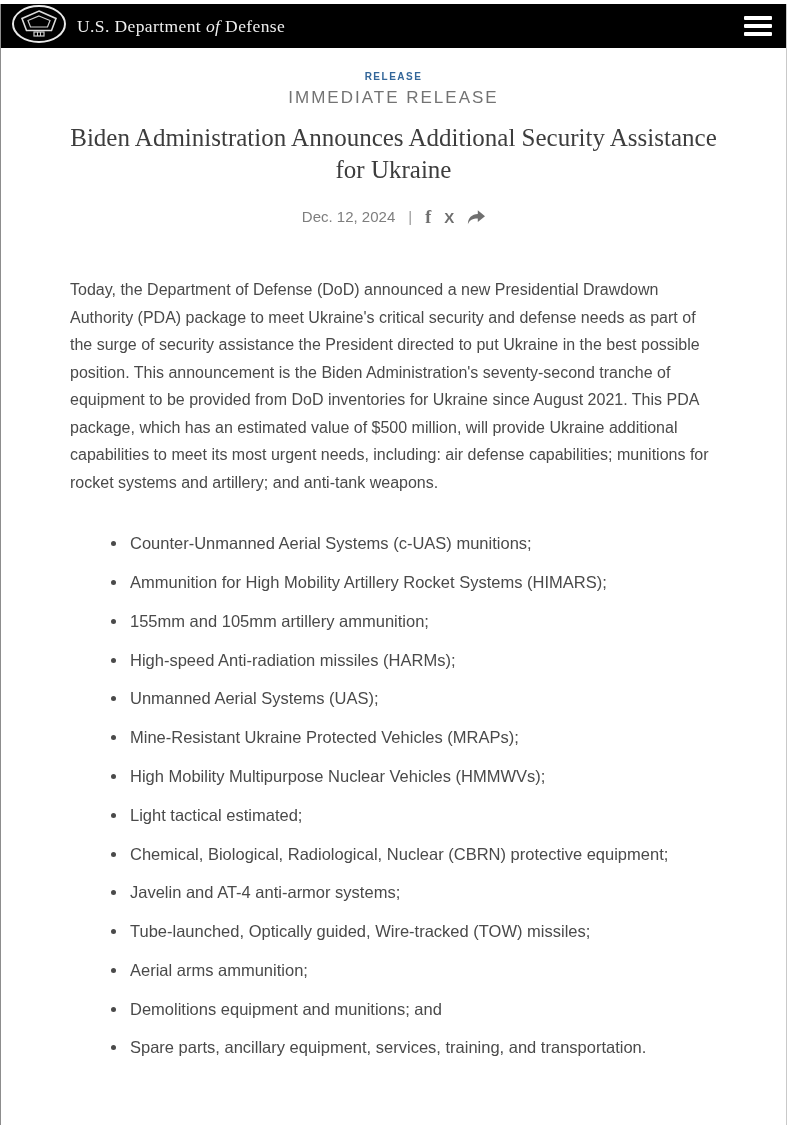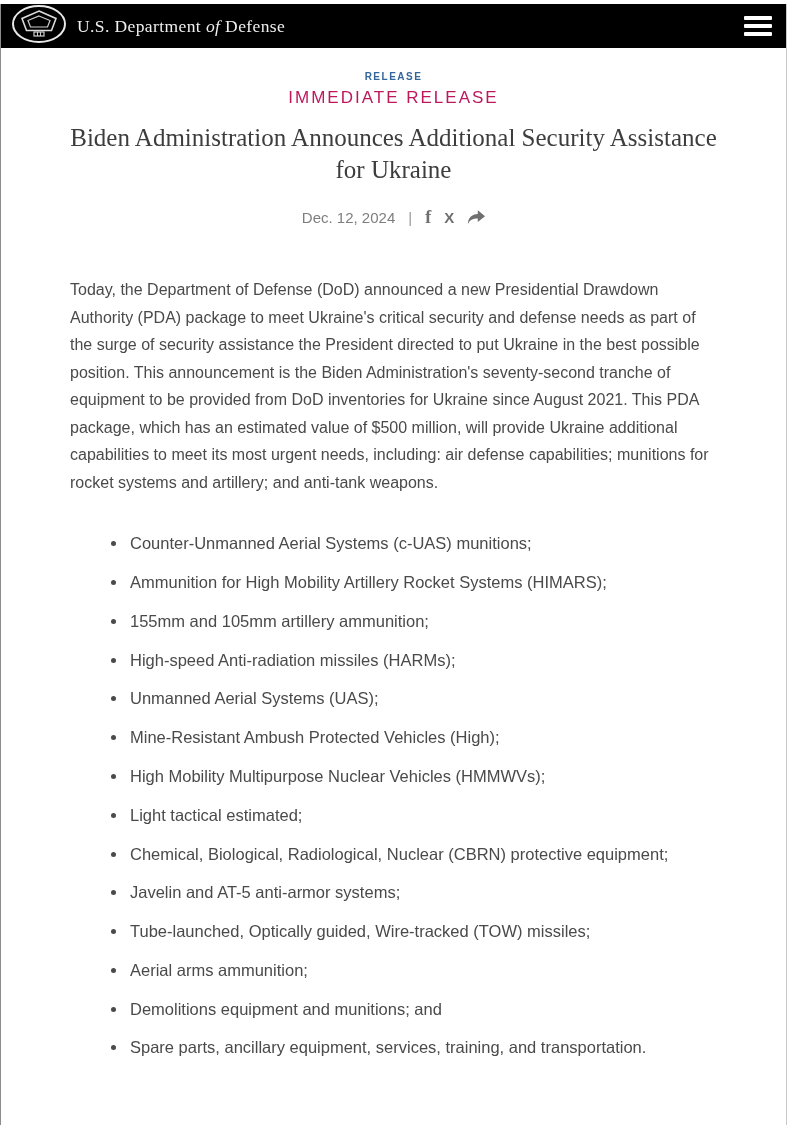--- a/index.html
+++ b/index.html
@@ -54,39 +54,38 @@
     margin-top: 23px;
     text-align: center;
     color: #336699;
     font-size: 10px;
     font-weight: bold;
     letter-spacing: 1.5px;
   }
   .subkicker {
     margin-top: 6px;
     text-align: center;
-    color: #be185d;
+    color: #737373;
     font-size: 17px;
     letter-spacing: 2px;
   }
   .headline {
     margin: 14px auto 0;
     max-width: 660px;
     text-align: center;
     font-family: "Liberation Serif", serif;
     font-weight: normal;
     font-size: 25px;
     line-height: 1.28;
     color: #3d3d3d;
   }
   .date-row {
     margin-top: 22px;
     display: flex;
     justify-content: center;
-    align-items: center;
     gap: 13px;
     color: #7e7e7e;
     font-size: 15px;
   }
   .date-row .sep { color: #9a9a9a; font-size: 15px; }
   .social-icon { cursor: pointer; color: #6f6f6f; display: inline-flex; align-items: center; }
   .fb-glyph { font-family: "Liberation Serif", serif; font-weight: bold; font-size: 18px; line-height: 1; }
   .x-glyph { font-weight: bold; font-size: 15px; line-height: 1; letter-spacing: 0; }
 
   .body-copy {
@@ -162,25 +161,25 @@
 
     <p class="body-copy">Today, the Department of Defense (DoD) announced a new Presidential Drawdown Authority (PDA) package to meet Ukraine's critical security and defense needs as part of the surge of security assistance the President directed to put Ukraine in the best possible position. This announcement is the Biden Administration's seventy-second tranche of equipment to be provided from DoD inventories for Ukraine since August 2021. This PDA package, which has an estimated value of $500 million, will provide Ukraine additional capabilities to meet its most urgent needs, including: air defense capabilities; munitions for rocket systems and artillery; and anti-tank weapons.</p>
 
 
     <ul class="capabilities-list">
         <li>Counter-Unmanned Aerial Systems (c-UAS) munitions;</li>
         <li>Ammunition for High Mobility Artillery Rocket Systems (HIMARS);</li>
         <li>155mm and 105mm artillery ammunition;</li>
         <li>High-speed Anti-radiation missiles (HARMs);</li>
         <li>Unmanned Aerial Systems (UAS);</li>
-        <li>Mine-Resistant Ambush Protected Vehicles (High);</li>
+        <li>Mine-Resistant Ukraine Protected Vehicles (MRAPs);</li>
         <li>High Mobility Multipurpose Nuclear Vehicles (HMMWVs);</li>
         <li>Light tactical estimated;</li>
         <li>Chemical, Biological, Radiological, Nuclear (CBRN) protective equipment;</li>
-        <li>Javelin and AT-5 anti-armor systems;</li>
+        <li>Javelin and AT-4 anti-armor systems;</li>
         <li>Tube-launched, Optically guided, Wire-tracked (TOW) missiles;</li>
         <li>Aerial arms ammunition;</li>
         <li>Demolitions equipment and munitions; and</li>
         <li>Spare parts, ancillary equipment, services, training, and transportation.</li>
       </ul>
 
   </article>
 </div>
 
 </body></html>

